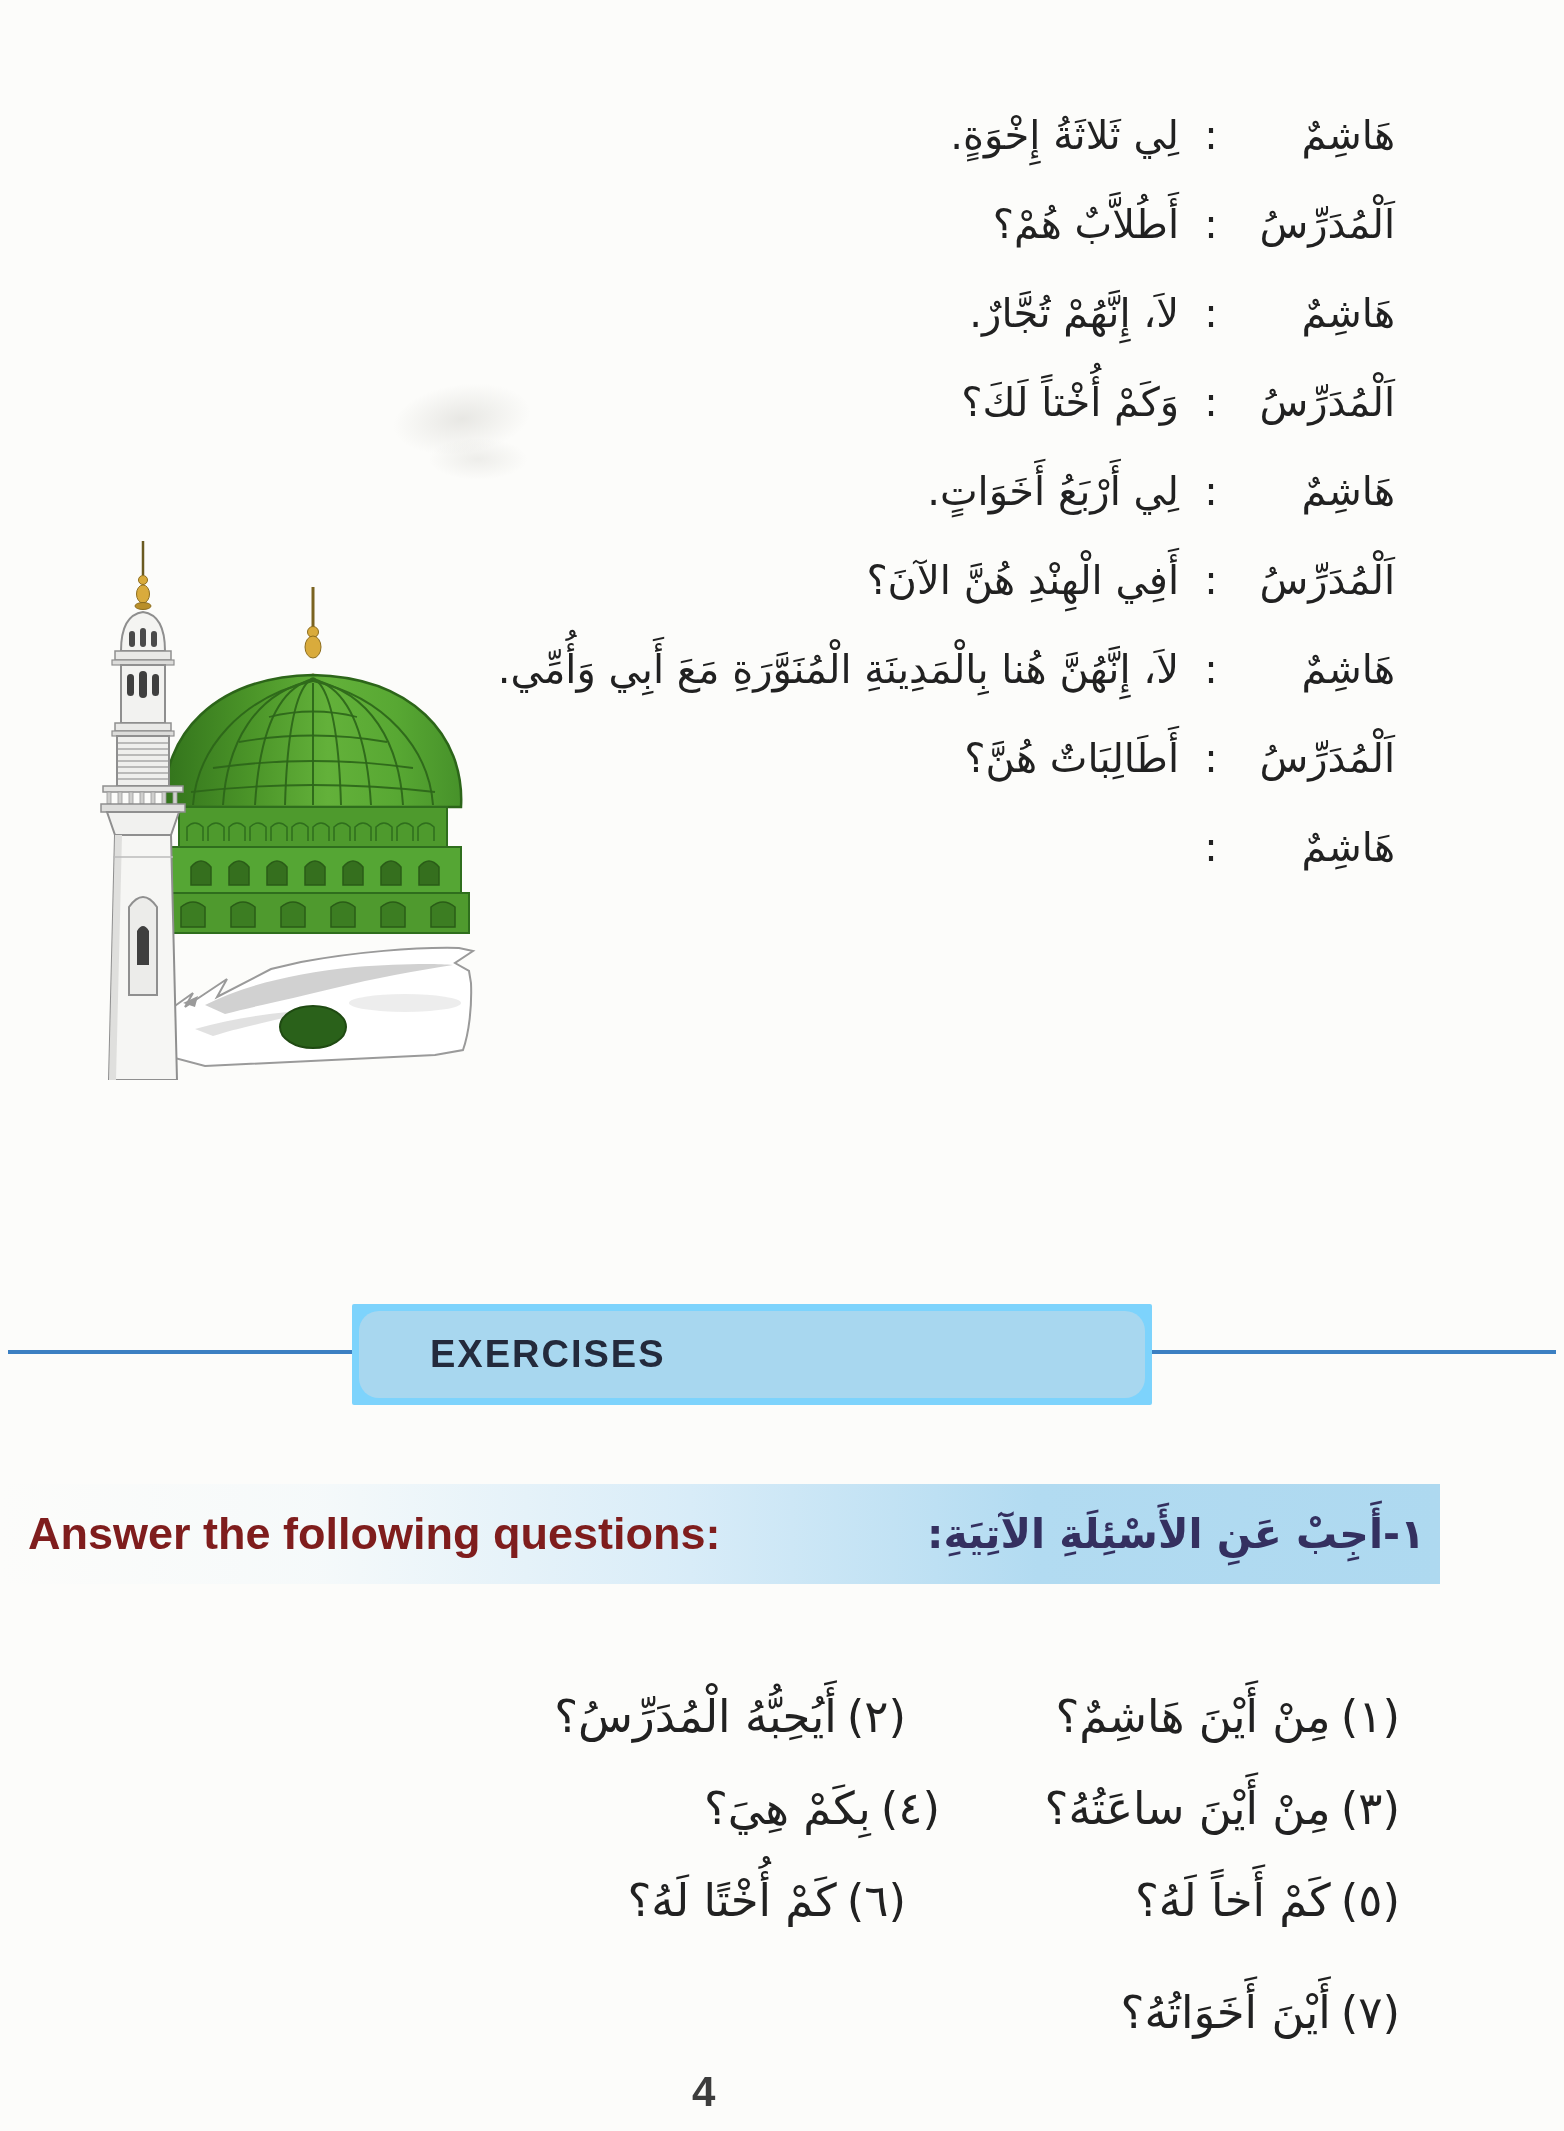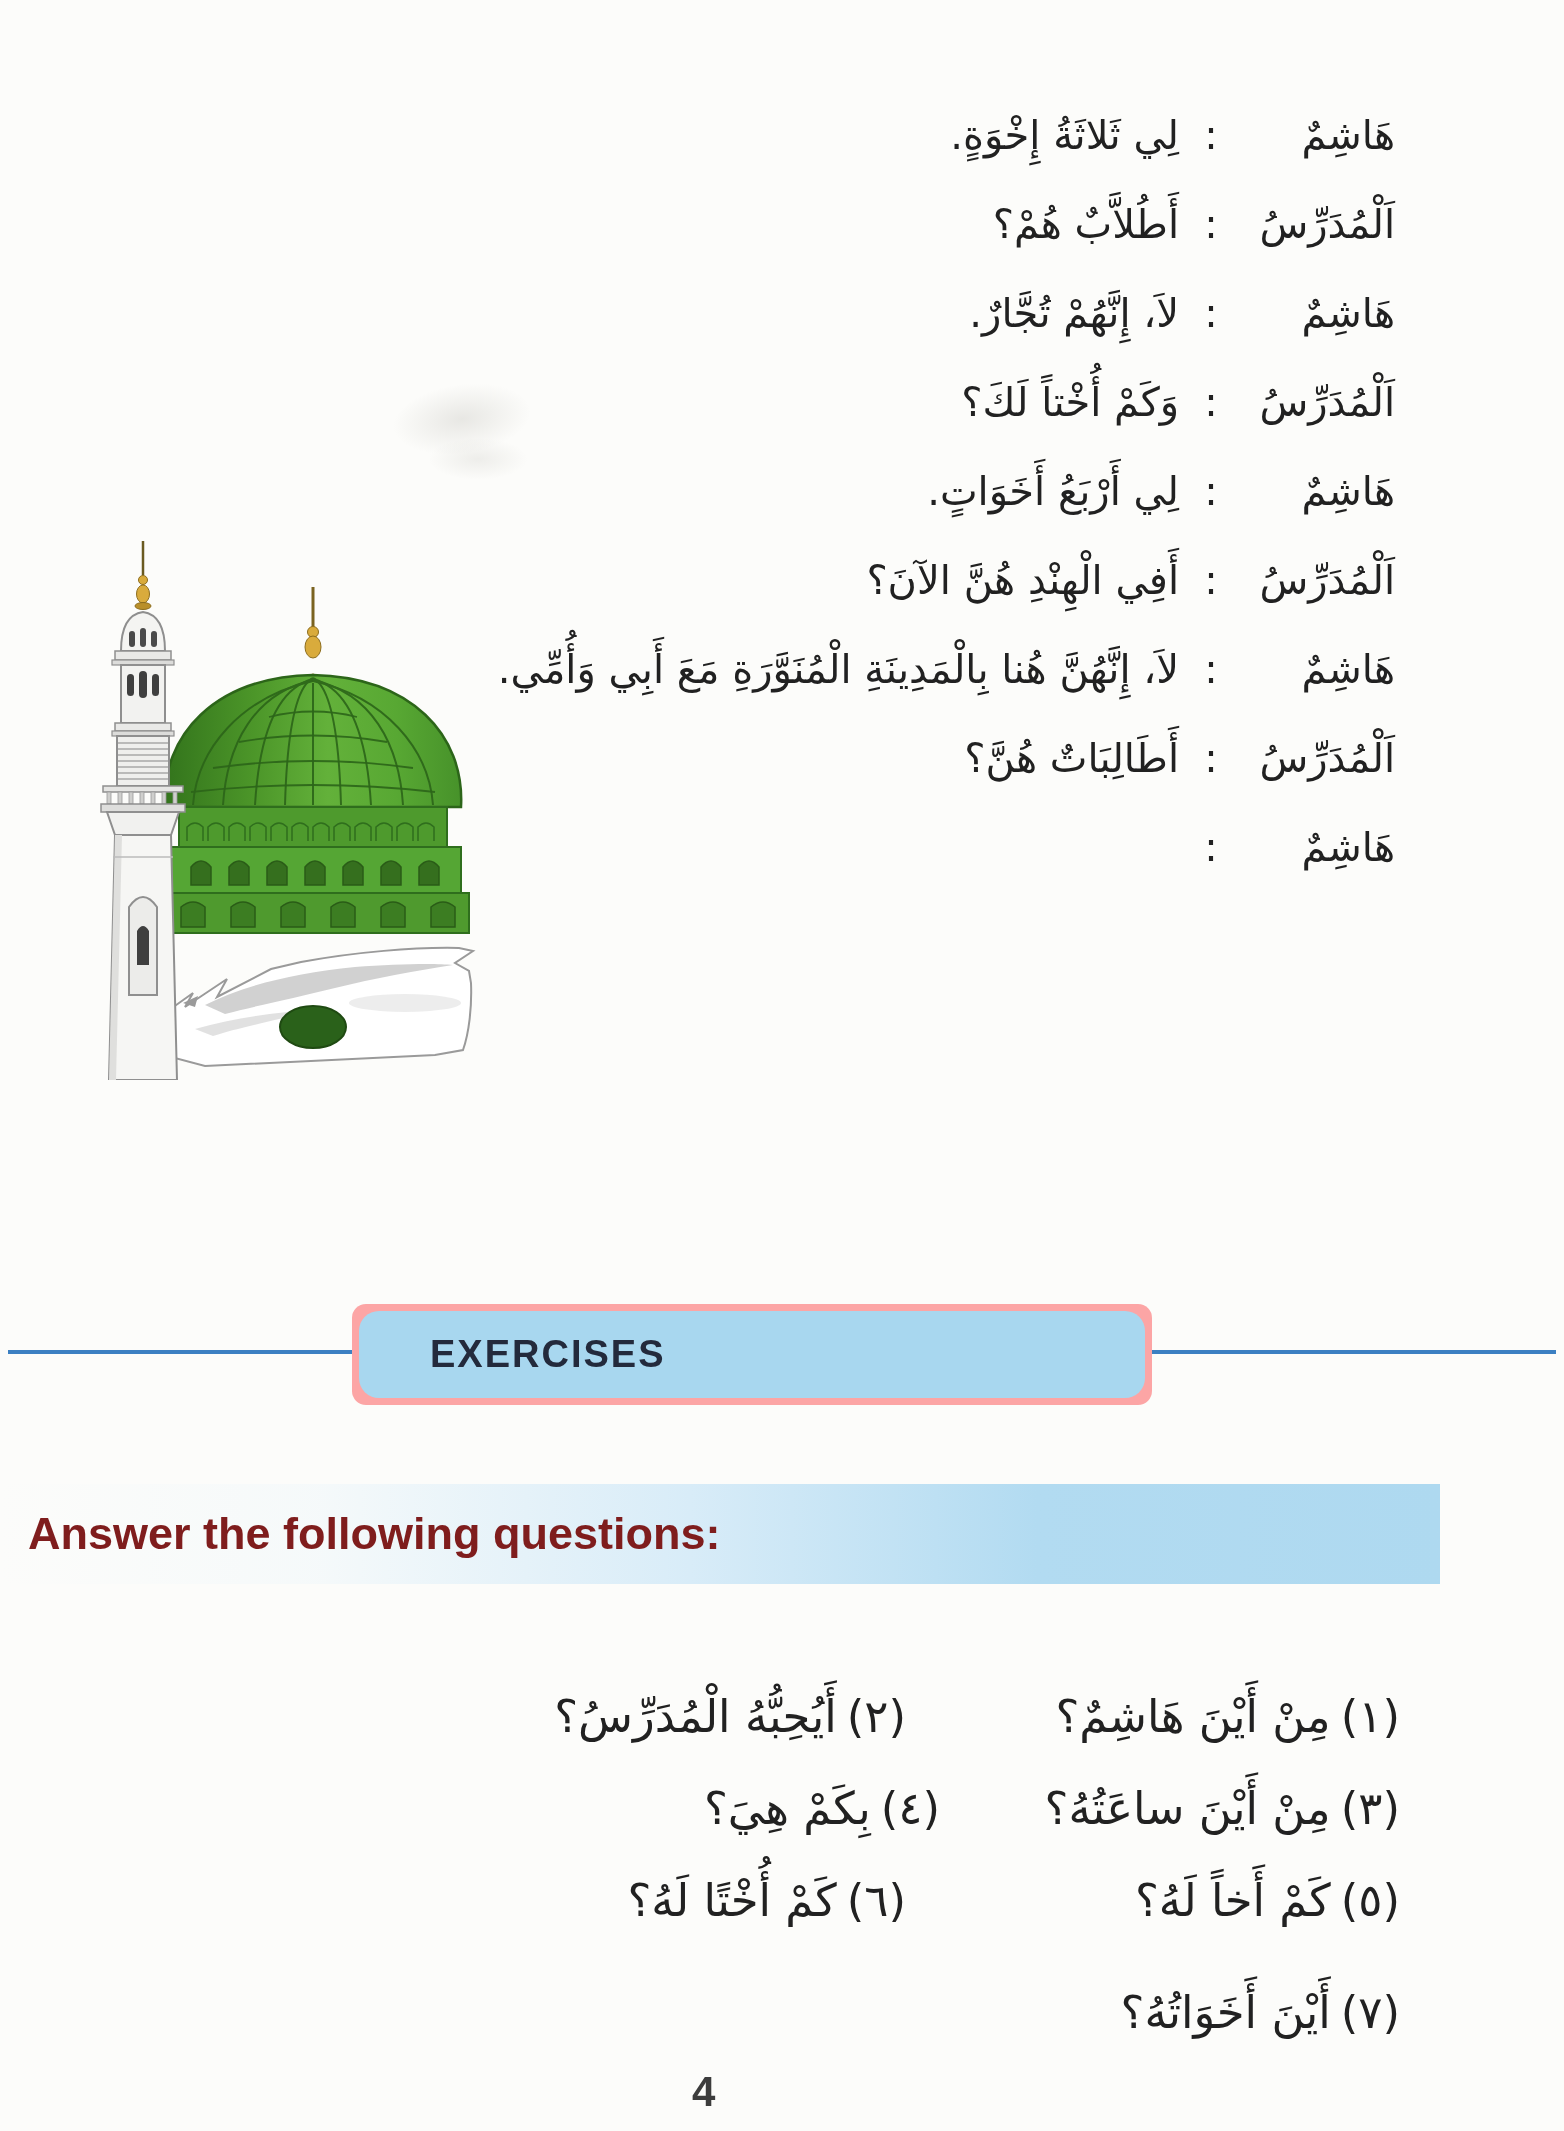--- a/index.html
+++ b/index.html
@@ -21,21 +21,21 @@
     background:radial-gradient(ellipse at center, rgba(150,148,138,0.20), rgba(150,148,138,0) 70%);
     transform:rotate(-8deg); }
   .smudge2 { position:absolute; left:428px; top:438px; width:100px; height:42px;
     background:radial-gradient(ellipse at center, rgba(150,148,138,0.14), rgba(150,148,138,0) 70%); }
 
   
   .rule { position:absolute; top:1350px; height:4px; background:#3c80c2; }
   .rule-left  { left:8px;    width:344px; }
   .rule-right { left:1152px; width:404px; }
   .banner { position:absolute; left:352px; top:1304px; width:800px; height:101px;
-    background:#fca5a5; border-radius:14px; }
+    background:#7dd3fc; border-radius:2px; }
   .banner-inner { position:absolute; left:7px; top:7px; right:7px; bottom:7px;
     background:#a8d7ef; border-radius:20px; }
   .banner-en { position:absolute; left:78px; top:0; height:100%;
     display:flex; align-items:center;
     font-family:"Liberation Sans", sans-serif; font-weight:bold; font-size:38px;
     letter-spacing:2px; color:#232a3c; }
   .banner-ar { position:absolute; right:18px; top:-4px; height:100%;
     display:flex; align-items:center; direction:rtl;
     font-size:58px; font-weight:bold; color:#4c4a45; }
 
@@ -268,20 +268,21 @@
 
   <div class="rule rule-left"></div>
   <div class="rule rule-right"></div>
   <div class="banner">
     <div class="banner-inner"></div>
     <div class="banner-en">EXERCISES</div>
   </div>
 
   <div class="answer-band"></div>
   <div class="heading-en">Answer the following questions:</div>
+  <div class="heading-ar">١-أَجِبْ عَنِ الأَسْئِلَةِ الآتِيَةِ:</div>
 
   <div class="q q1">
     <span class="q-num">(١)</span><span class="q-text">مِنْ أَيْنَ هَاشِمٌ؟</span>
   </div>
   <div class="q q2">
     <span class="q-num">(٢)</span><span class="q-text">أَيُحِبُّهُ الْمُدَرِّسُ؟</span>
   </div>
   <div class="q q3">
     <span class="q-num">(٣)</span><span class="q-text">مِنْ أَيْنَ ساعَتُهُ؟</span>
   </div>

